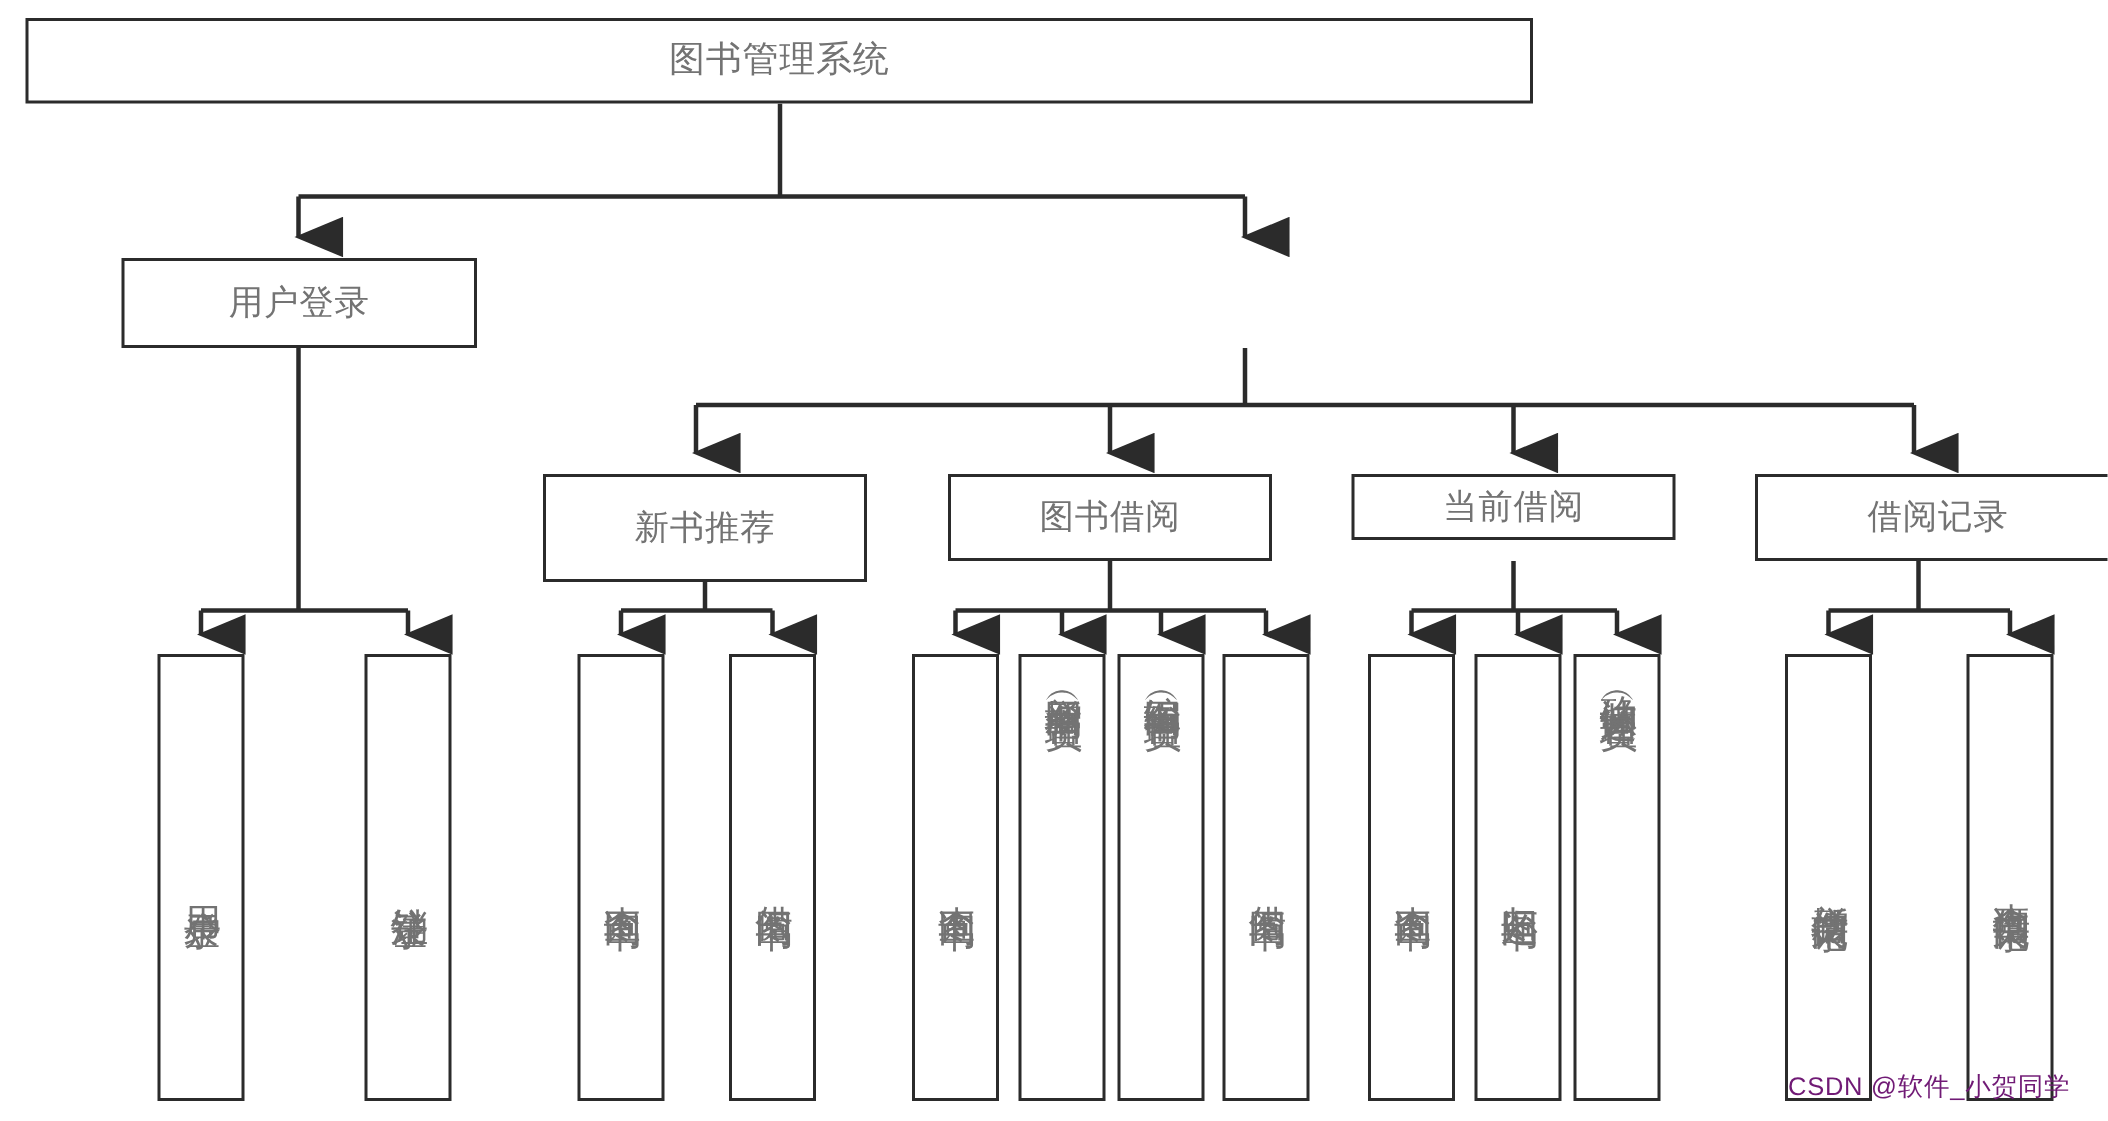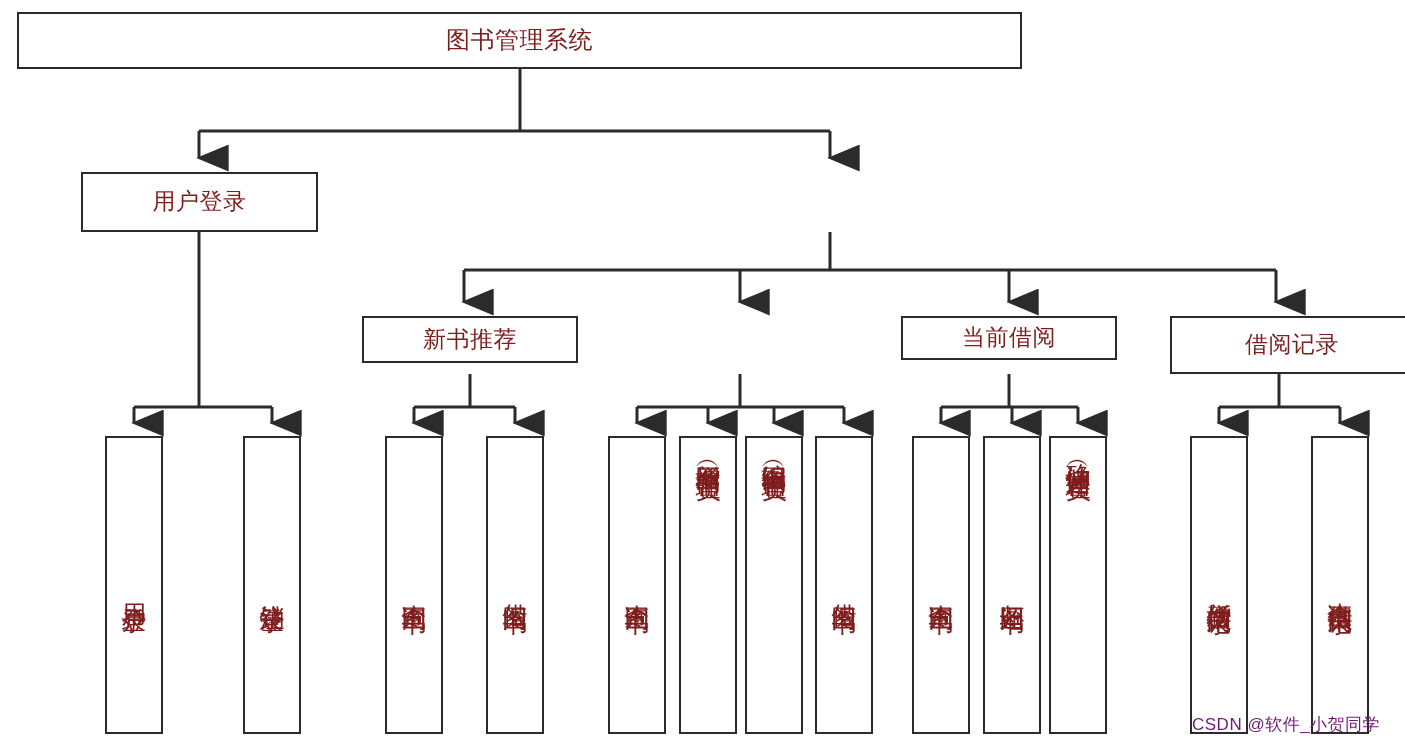--- a/index.html
+++ b/index.html
@@ -30,21 +30,21 @@
     position: absolute;
     box-sizing: border-box;
     background: #ffffff;
     border: 2px solid #2b2b2b;
     display: flex;
     align-items: center;
     justify-content: center;
     z-index: 2;
   }
   .node-label {
-    color: #7f1d1d;
+    color: #737373;
     line-height: 1.18;
     text-align: center;
     white-space: nowrap;
     letter-spacing: 0.5px;
   }
   .node.horizontal .node-label {
     font-size: 23px;
   }
   .node.root .node-label {
     font-size: 24px;
@@ -134,22 +134,25 @@
   </svg>
 
   <div class="node root horizontal" style="left:17px; top:12px; width:1005px; height:57px;">
     <span class="node-label">图书管理系统</span>
   </div>
 
   <div class="node horizontal" style="left:81px; top:172px; width:237px; height:60px;">
     <span class="node-label">用户登录</span>
   </div>
 
-  <div class="node horizontal" style="left:362px; top:316px; width:216px; height:47px;">
+  <div class="node horizontal" style="left:362px; top:316px; width:216px; height:72px;">
     <span class="node-label">新书推荐</span>
+  </div>
+  <div class="node horizontal" style="left:632px; top:316px; width:216px; height:58px;">
+    <span class="node-label">图书借阅</span>
   </div>
   <div class="node horizontal" style="left:901px; top:316px; width:216px; height:44px;">
     <span class="node-label">当前借阅</span>
   </div>
   <div class="node horizontal" style="left:1170px; top:316px; width:244px; height:58px;">
     <span class="node-label">借阅记录</span>
   </div>
 
   <div class="node vertical center-text" style="left:105px; top:436px; width:58px; height:298px;">
     <span class="node-label">用户登录</span>

